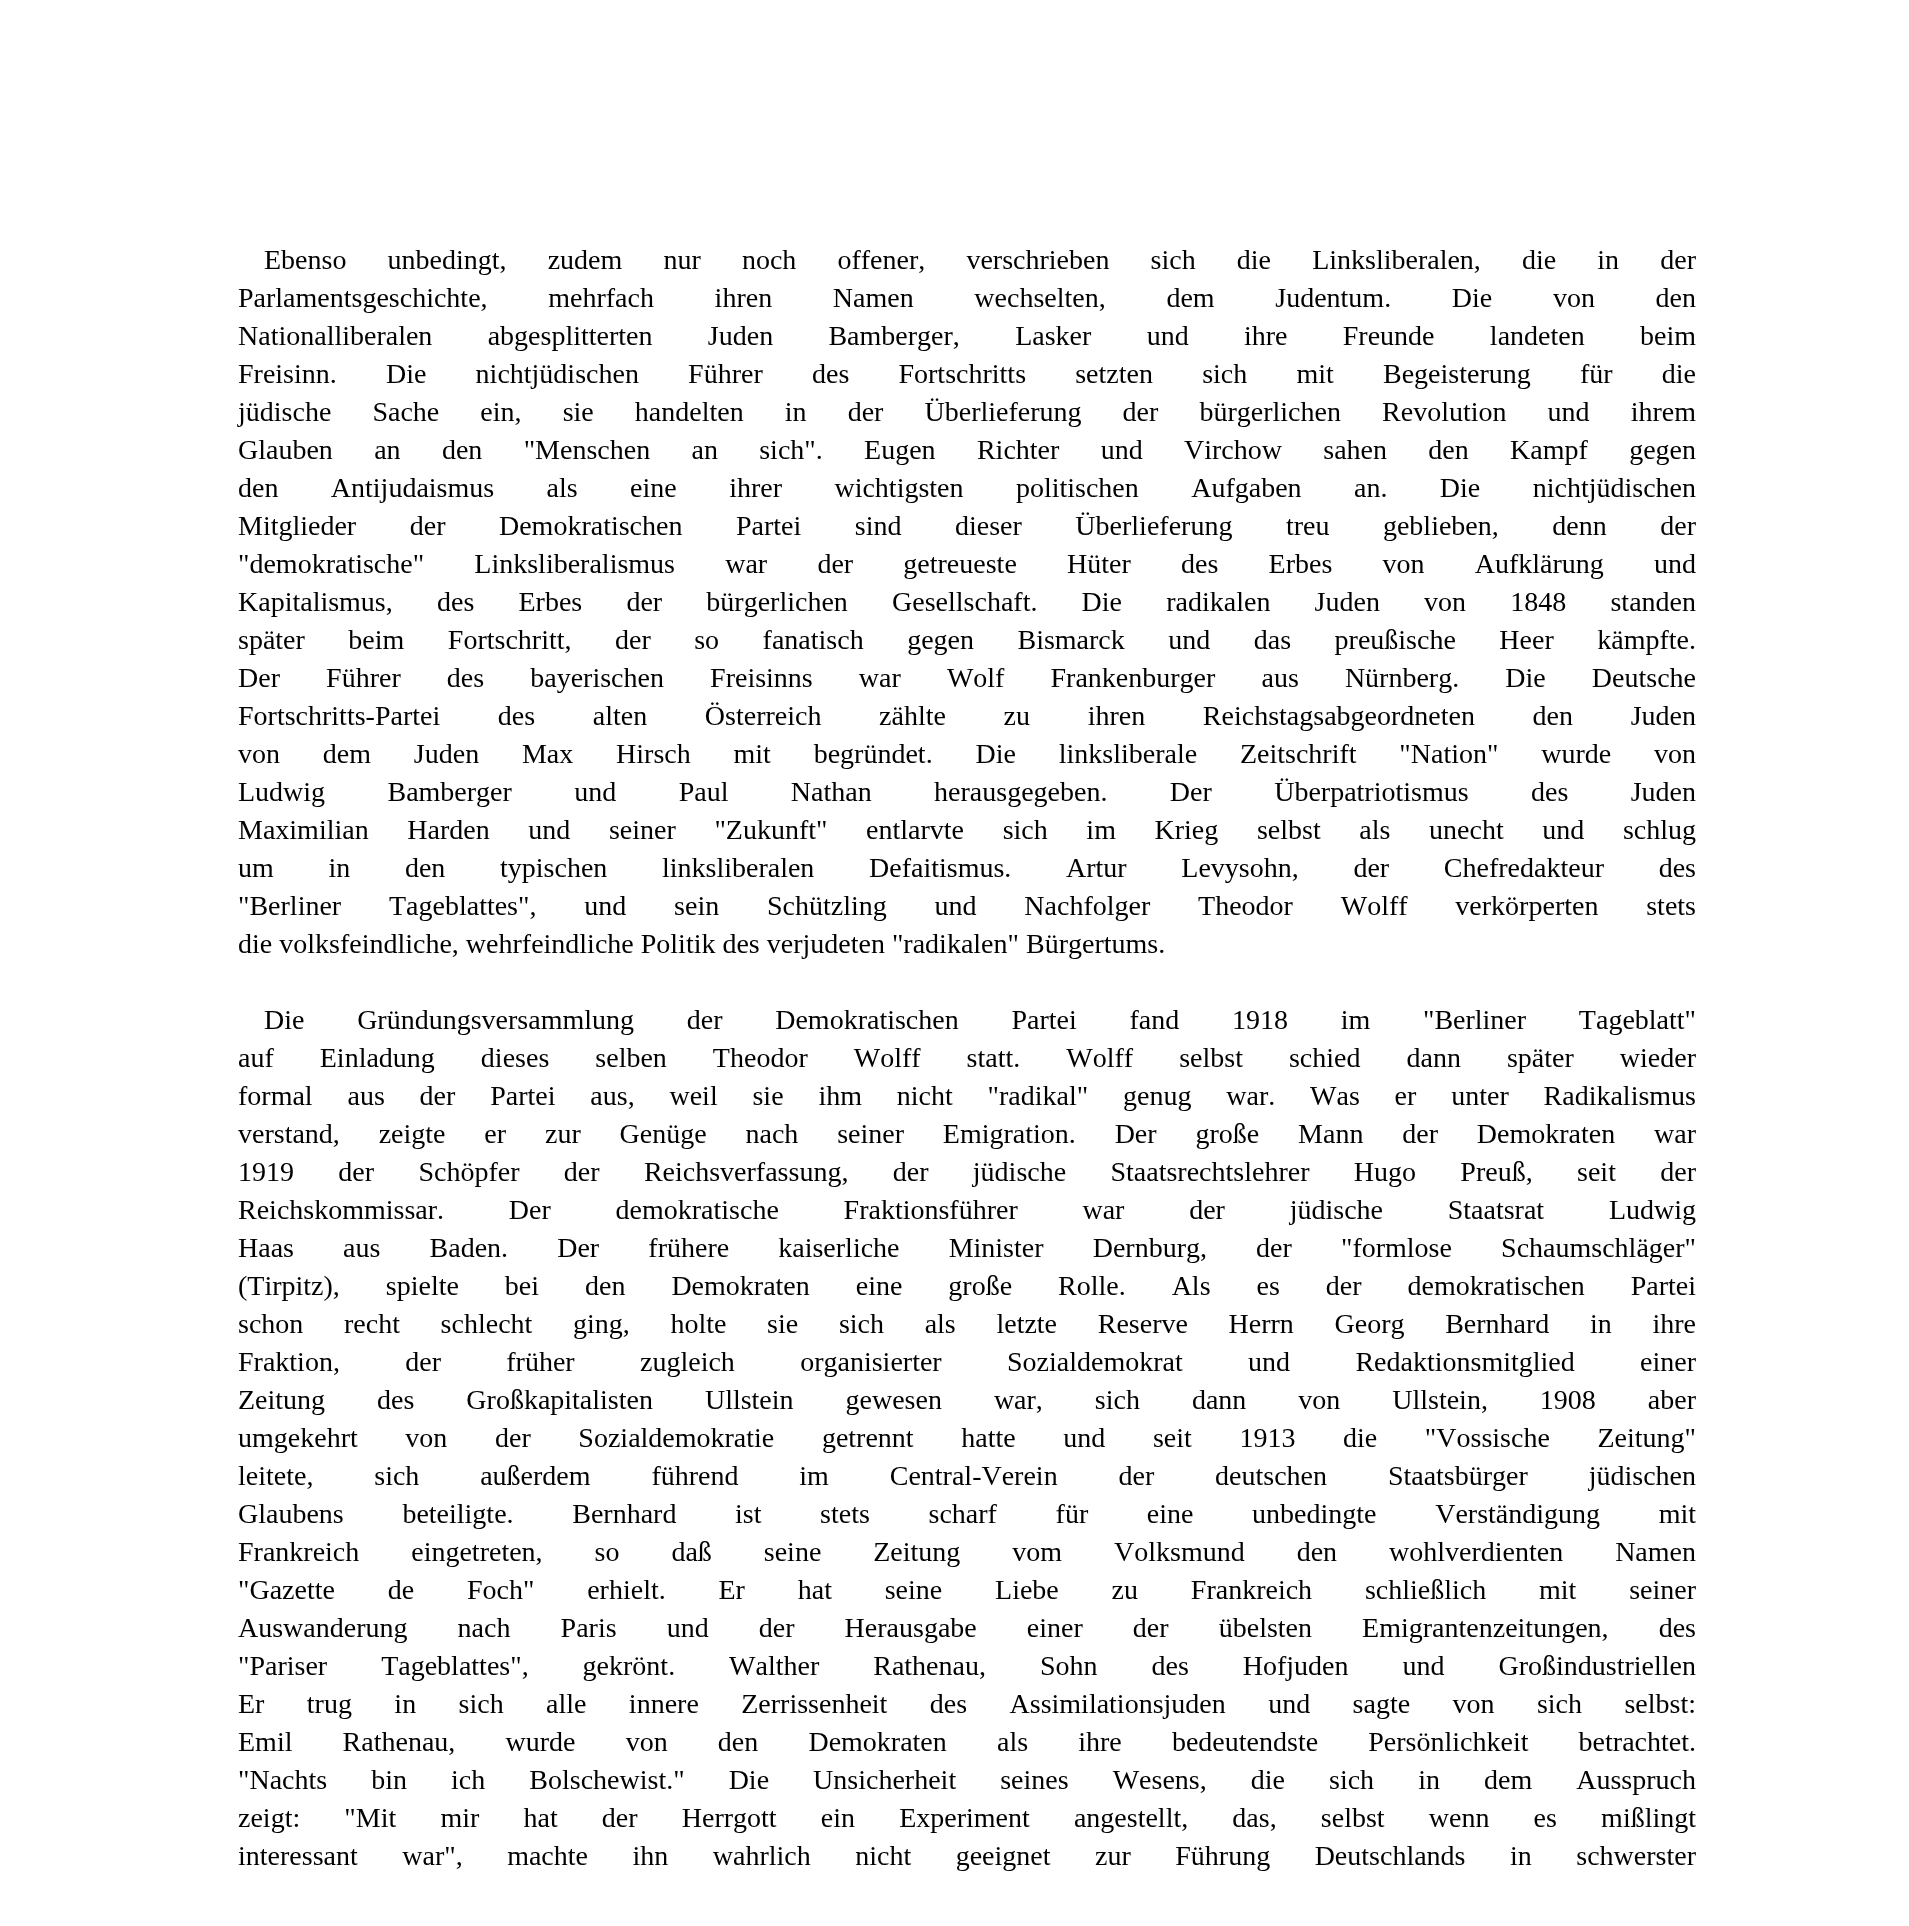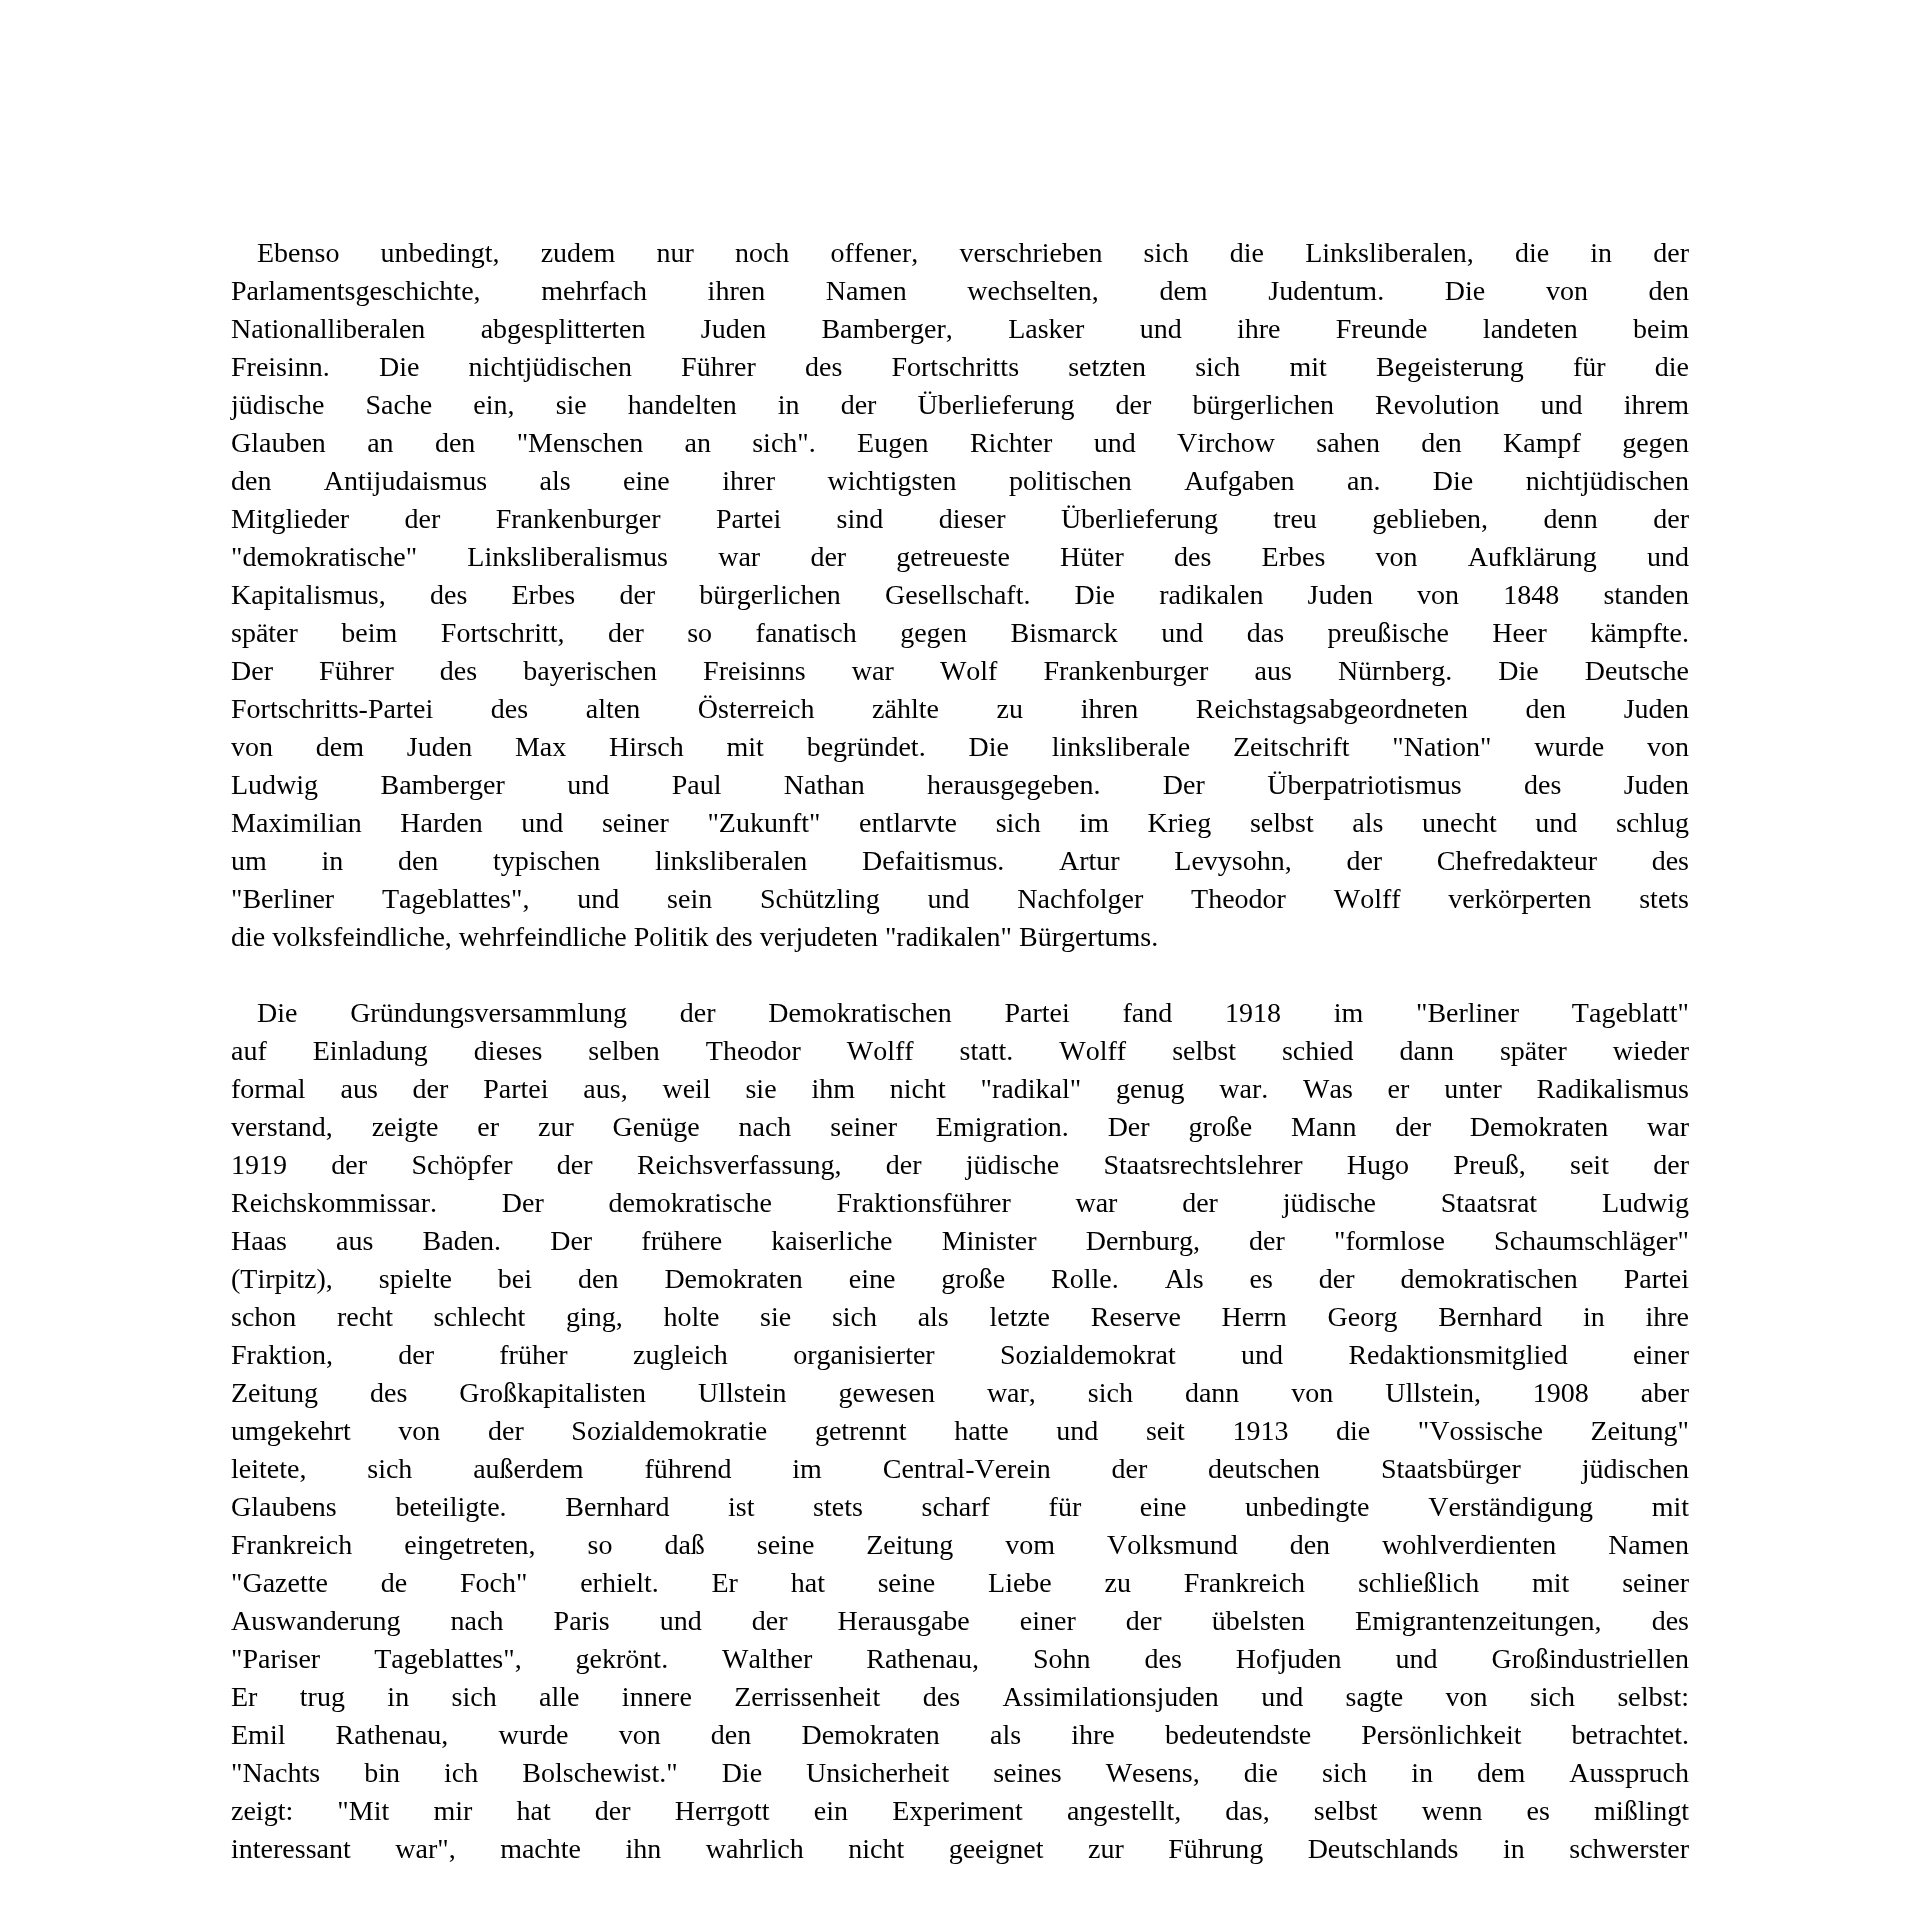--- a/index.html
+++ b/index.html
@@ -23,21 +23,21 @@
     background: #ffffff;
   }
   .text-block {
     position: absolute;
     left: 227px;
     top: 230px;
     width: 1458px;
   }
   
   .para {
-    margin: 4px;
+    margin: 11px;
     padding: 0;
   }
   .para + .para {
     margin-top: 38px;
   }
   .ln {
     display: block;
     width: 1458px;
     height: 38px;
     line-height: 38px;
@@ -70,21 +70,21 @@
   <div class="text-block">
 
     <div class="para">
       <span class="ln indent"><span class="pad"></span><span>Ebenso unbedingt, zudem nur noch offener, verschrieben sich die Linksliberalen, die in der</span></span>
       <span class="ln"><span>Parlamentsgeschichte, mehrfach ihren Namen wechselten, dem Judentum. Die von den</span></span>
       <span class="ln"><span>Nationalliberalen abgesplitterten Juden Bamberger, Lasker und ihre Freunde landeten beim</span></span>
       <span class="ln"><span>Freisinn. Die nichtjüdischen Führer des Fortschritts setzten sich mit Begeisterung für die</span></span>
       <span class="ln"><span>jüdische Sache ein, sie handelten in der Überlieferung der bürgerlichen Revolution und ihrem</span></span>
       <span class="ln"><span>Glauben an den "Menschen an sich". Eugen Richter und Virchow sahen den Kampf gegen</span></span>
       <span class="ln"><span>den Antijudaismus als eine ihrer wichtigsten politischen Aufgaben an. Die nichtjüdischen</span></span>
-      <span class="ln"><span>Mitglieder der Frankenburger Partei sind dieser Überlieferung treu geblieben, denn der</span></span>
+      <span class="ln"><span>Mitglieder der Demokratischen Partei sind dieser Überlieferung treu geblieben, denn der</span></span>
       <span class="ln"><span>"demokratische" Linksliberalismus war der getreueste Hüter des Erbes von Aufklärung und</span></span>
       <span class="ln"><span>Kapitalismus, des Erbes der bürgerlichen Gesellschaft. Die radikalen Juden von 1848 standen</span></span>
       <span class="ln"><span>später beim Fortschritt, der so fanatisch gegen Bismarck und das preußische Heer kämpfte.</span></span>
       <span class="ln"><span>Der Führer des bayerischen Freisinns war Wolf Frankenburger aus Nürnberg. Die Deutsche</span></span>
       <span class="ln"><span>Fortschritts-Partei des alten Österreich zählte zu ihren Reichstagsabgeordneten den Juden</span></span>
       <span class="ln"><span>von dem Juden Max Hirsch mit begründet. Die linksliberale Zeitschrift "Nation" wurde von</span></span>
       <span class="ln"><span>Ludwig Bamberger und Paul Nathan herausgegeben. Der Überpatriotismus des Juden</span></span>
       <span class="ln"><span>Maximilian Harden und seiner "Zukunft" entlarvte sich im Krieg selbst als unecht und schlug</span></span>
       <span class="ln"><span>um in den typischen linksliberalen Defaitismus. Artur Levysohn, der Chefredakteur des</span></span>
       <span class="ln"><span>"Berliner Tageblattes", und sein Schützling und Nachfolger Theodor Wolff verkörperten stets</span></span>

